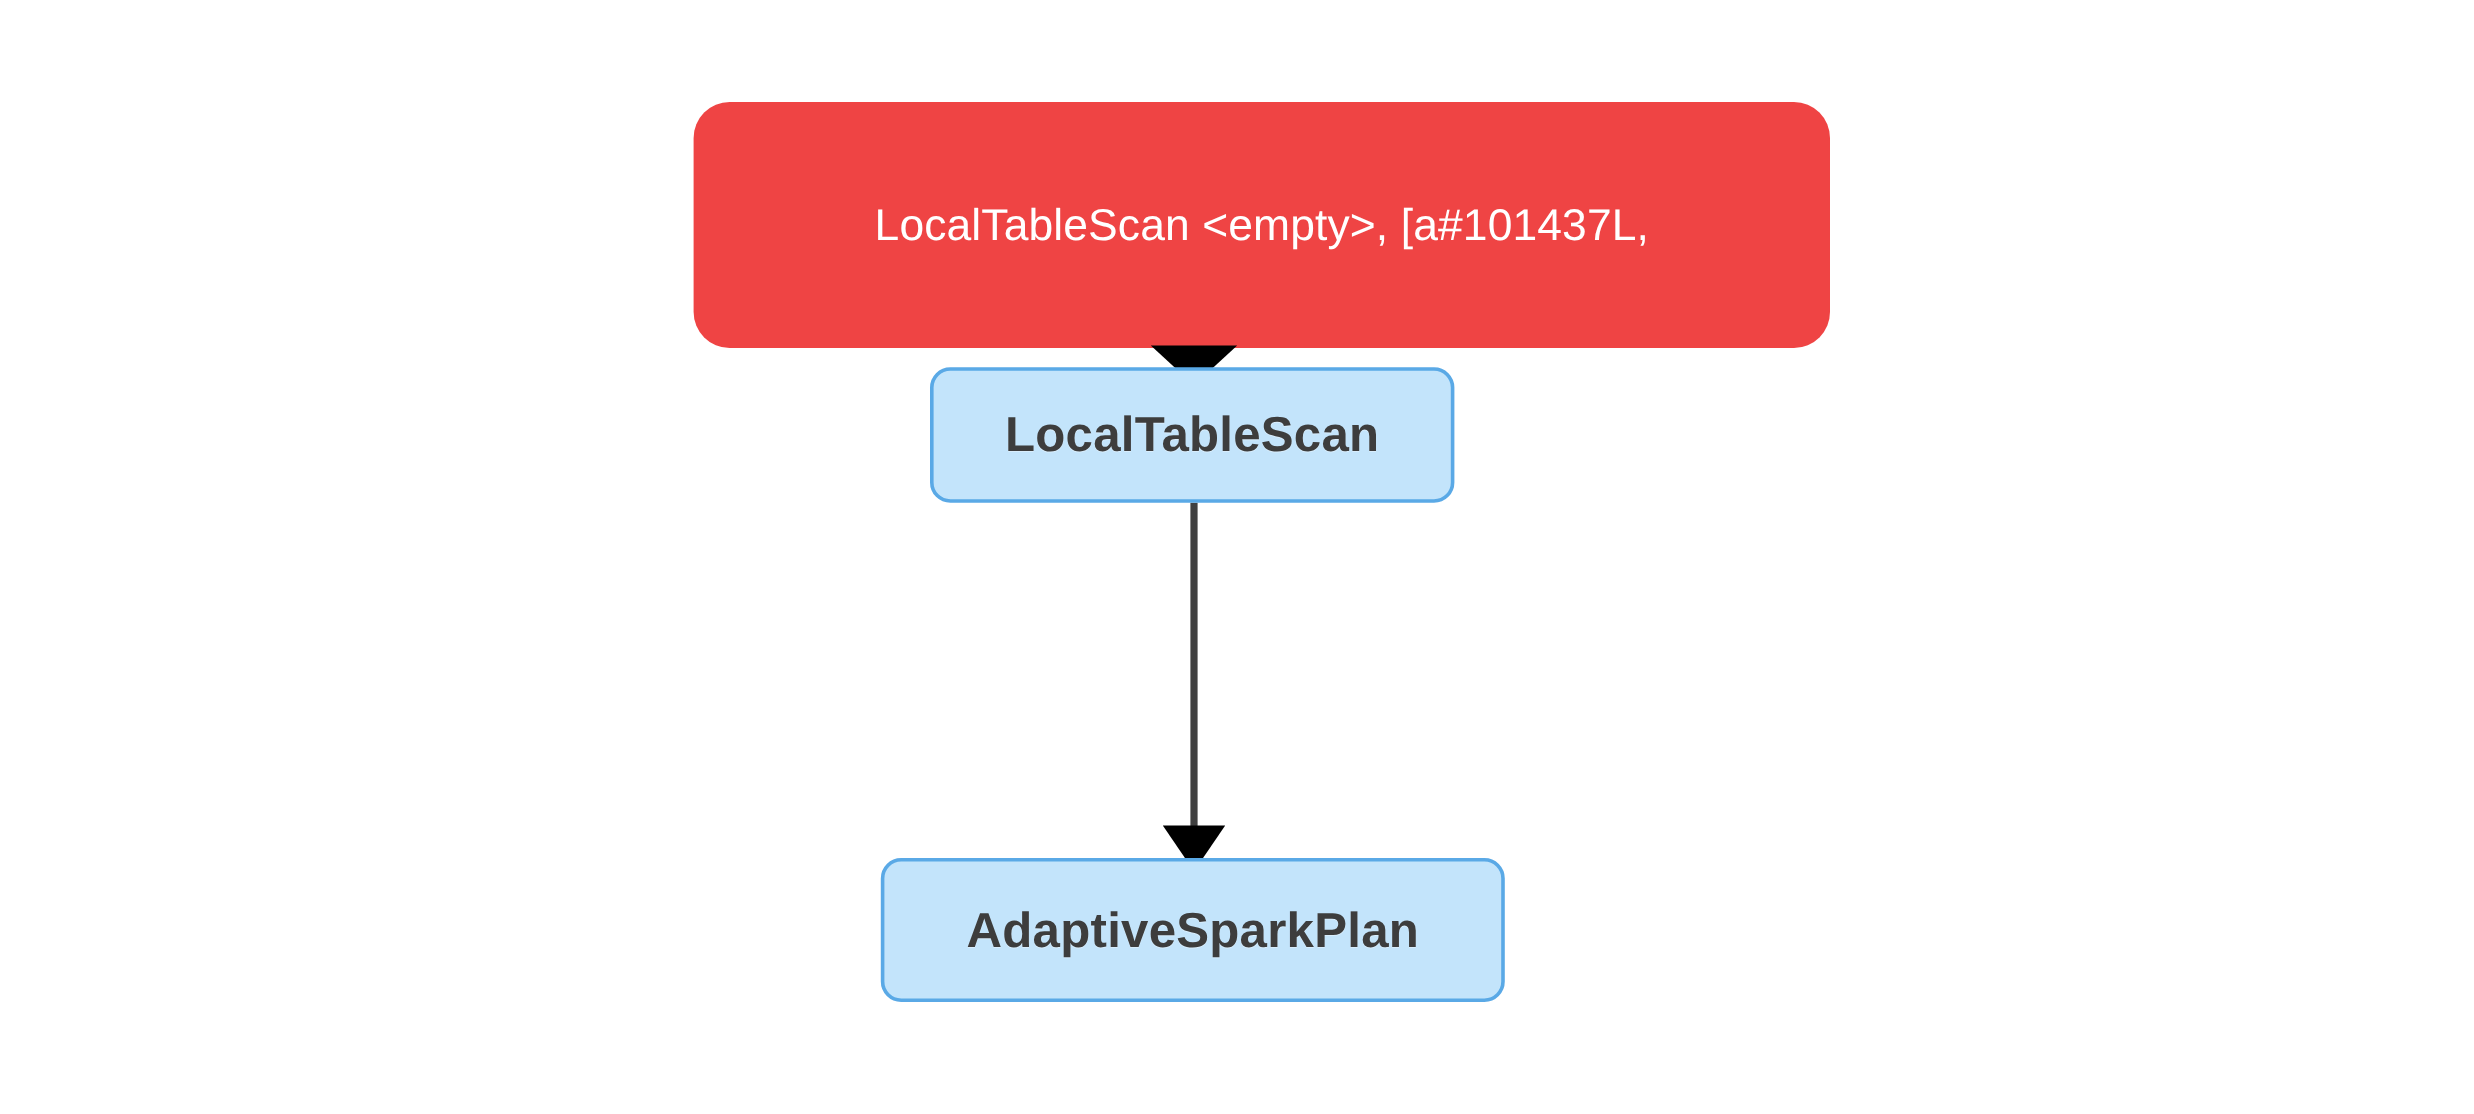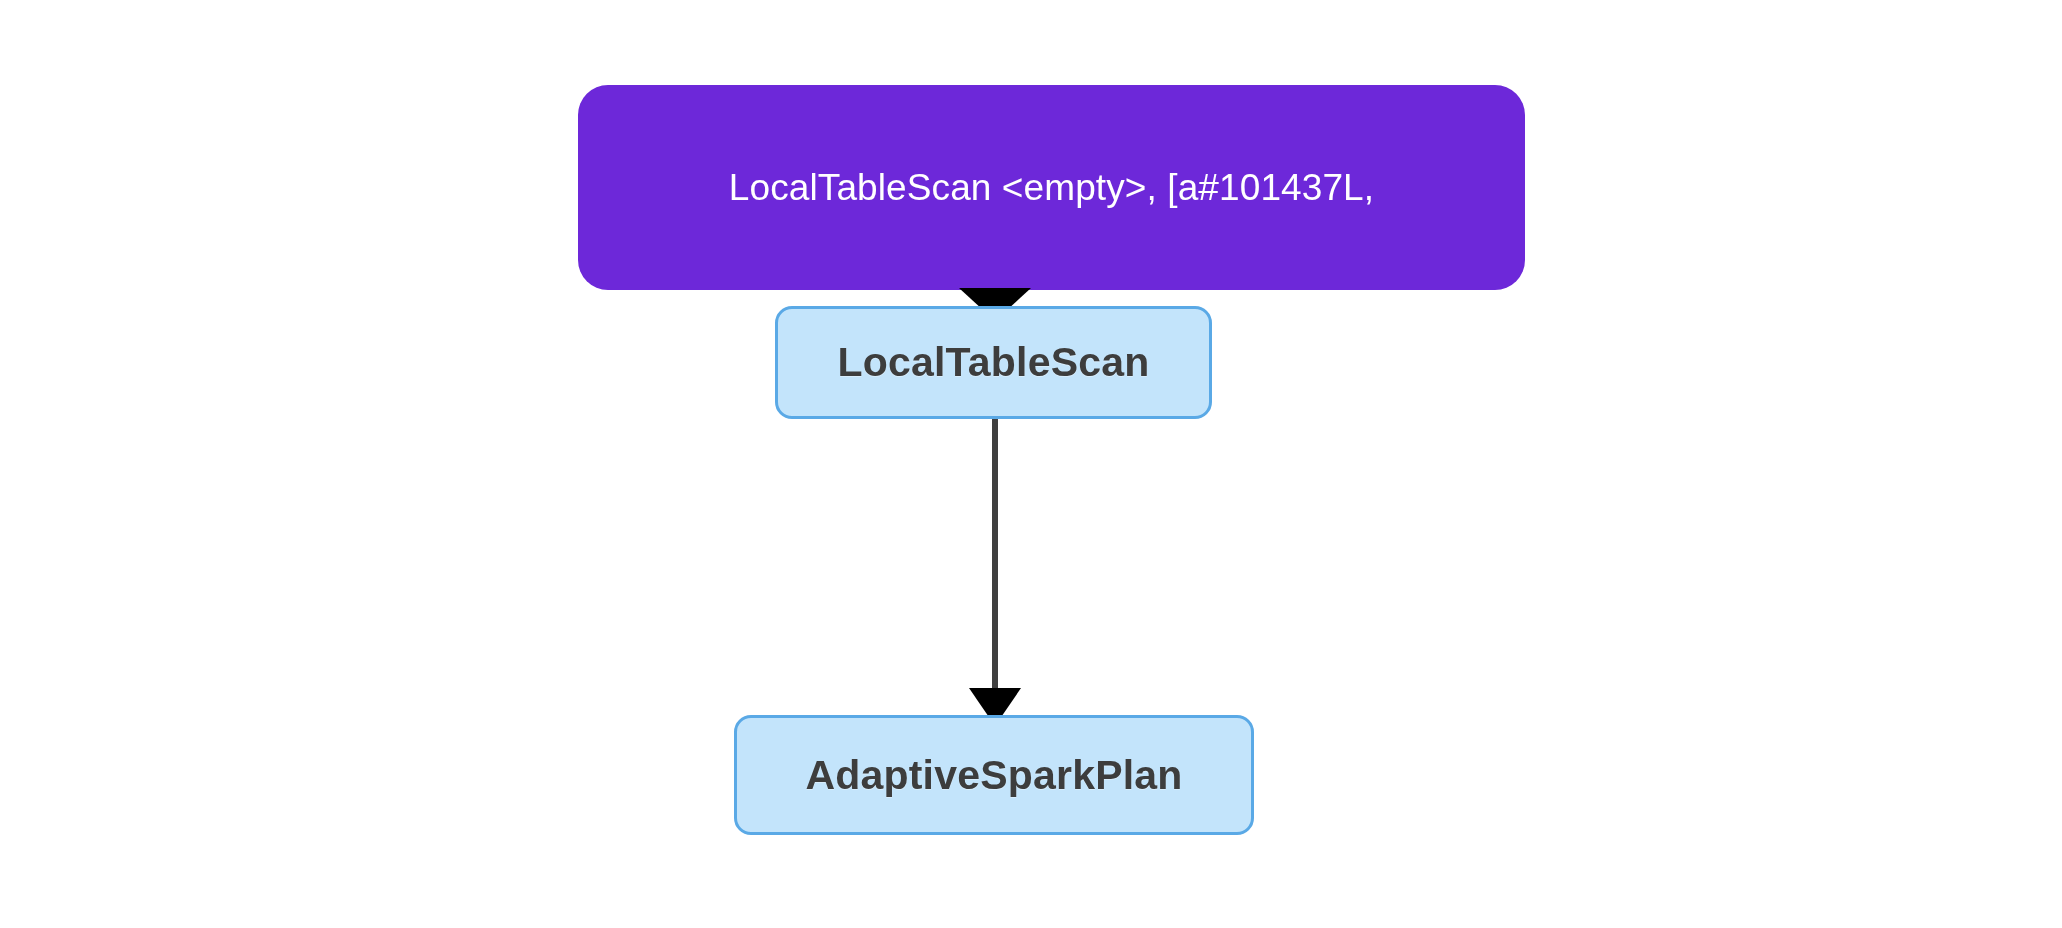--- a/index.html
+++ b/index.html
@@ -21,21 +21,21 @@
     overflow: hidden;
   }
 
   
   .tooltip {
     position: absolute;
     left: 578px;
     top: 85px;
     width: 947px;
     height: 205px;
-    background: #6d28d9;
+    background: #ef4444;
     border-radius: 30px;
     box-sizing: border-box;
     display: flex;
     flex-direction: column;
     align-items: center;
     justify-content: center;
     padding: 0 26px;
   }
   .tooltip-line {
     color: #ffffff;

